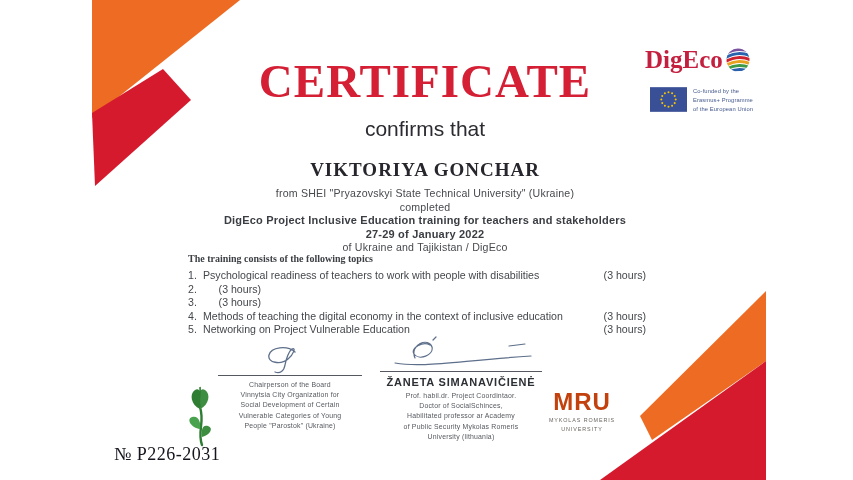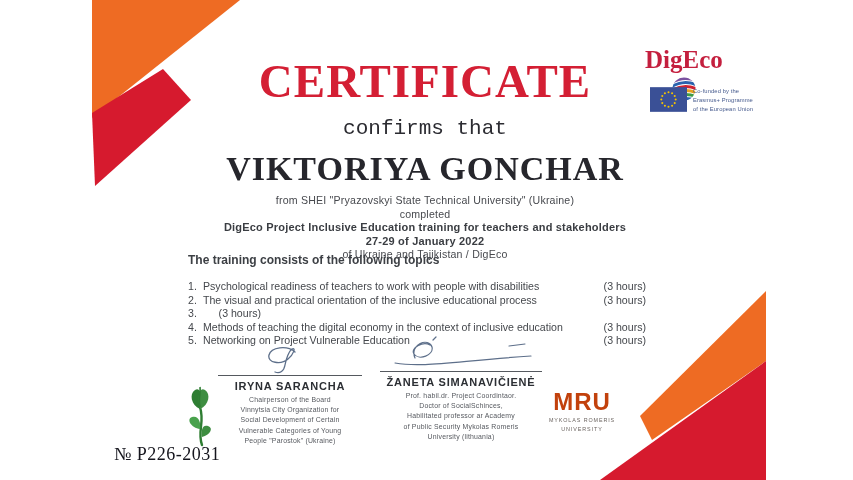--- a/index.html
+++ b/index.html
@@ -5,47 +5,47 @@
   html,body{margin:0;padding:0;}
   body{width:853px;height:480px;background:#ffffff;position:relative;overflow:hidden;
        font-family:"Liberation Sans",sans-serif;}
   .deco{position:absolute;left:0;top:0;z-index:0;}
   .layer{position:absolute;z-index:2;}
 
   
   .header{left:160px;top:16px;width:530px;text-align:center;}
   .title{font-family:"Liberation Serif",serif;font-weight:700;font-size:47px;
          color:#d41f34;letter-spacing:1px;margin-top:42px;line-height:1;}
-  .confirms{font-family:Liberation Mono, monospace;font-size:21px;color:#2b2b31;margin-top:12px;}
-  .recipient{font-family:"Liberation Serif",serif;font-weight:700;font-size:34px;
-             color:#26262c;letter-spacing:1px;margin-top:10px;}
+  .confirms{font-family:Liberation Sans, sans-serif;font-size:21px;color:#2b2b31;margin-top:12px;}
+  .recipient{font-family:"Liberation Serif",serif;font-weight:700;font-size:19px;
+             color:#26262c;letter-spacing:1px;margin-top:18px;}
   .small{font-size:10.6px;color:#47494e;letter-spacing:.2px;line-height:13.6px;}
   .smallb{font-size:11px;font-weight:700;color:#3a3d42;letter-spacing:.2px;line-height:13.6px;}
   .mt6{margin-top:6px;}
 
   
   .topics{left:188px;top:253px;width:458px;}
-  .topics-heading{font-size:12px;font-weight:700;color:#3d4045;margin-bottom:13px;}
+  .topics-heading{font-size:10px;font-weight:700;color:#3d4045;margin-bottom:5px;font-family:Liberation Serif, serif;}
   .topic-row{display:flex;align-items:baseline;line-height:13.5px;font-size:10.6px;color:#44474c;}
   .t-num{width:15px;flex:none;}
   .t-text{flex:1;}
   .t-hours{width:58px;flex:none;text-align:right;}
   .total{margin-top:3px;text-align:right;font-size:11px;font-weight:700;color:#33363b;}
 
   
   .sig-block{text-align:center;}
   .sig-left{left:210px;top:344px;width:160px;}
   .sig-right{left:372px;top:340px;width:178px;}
   .sig-img{height:30px;display:flex;align-items:flex-end;justify-content:center;}
   .sig-line{border-bottom:1px solid #55595f;margin:1px 8px 4px 8px;}
   .sig-name{font-size:11px;font-weight:700;color:#2c2f34;letter-spacing:.8px;}
   .sig-desc{margin-top:3px;font-size:6.9px;color:#55585e;line-height:1.48;letter-spacing:.2px;}
 
   
-  .digeco{left:645px;top:46px;display:flex;align-items:center;gap:2px;flex-direction:column;}
+  .digeco{left:645px;top:46px;display:flex;align-items:center;gap:2px;}
   .digeco-text{font-family:"Liberation Serif",serif;font-weight:700;font-size:25px;color:#c41f3e;}
   .eu{left:650px;top:87px;display:flex;align-items:flex-start;gap:6px;}
   .eu-text{font-size:5.8px;color:#44598c;line-height:1.55;letter-spacing:.1px;}
   .mru{left:547px;top:390px;width:70px;text-align:center;}
   .mru-acronym{font-size:24px;font-weight:800;color:#c2410c;letter-spacing:1px;line-height:1;}
   .mru-lines{font-size:5.4px;color:#6b6460;letter-spacing:.9px;line-height:1.6;margin-top:2px;}
   .parostok{left:182px;top:385px;}
   .cert-number{left:114px;top:444px;font-family:"Liberation Serif",serif;font-size:18px;
                color:#15151d;letter-spacing:.5px;}
 </style>
@@ -72,21 +72,20 @@
 
 <div class="layer topics">
   <div class="topics-heading">The training consists of the following topics</div>
   <div class="topic-row">
     <span class="t-num">1.</span>
     <span class="t-text">Psychological readiness of teachers to work with people with disabilities</span>
     <span class="t-hours">(3 hours)</span>
   </div>
   <div class="topic-row">
     <span class="t-num">2.</span>
-    <span class="t-text">The visual and practical orientation of the inclusive educational process</span>
     <span class="t-hours">(3 hours)</span>
   </div>
   <div class="topic-row">
     <span class="t-num">3.</span>
     <span class="t-hours">(3 hours)</span>
   </div>
   <div class="topic-row">
     <span class="t-num">4.</span>
     <span class="t-text">Methods of teaching the digital economy in the context of inclusive education</span>
     <span class="t-hours">(3 hours)</span>
@@ -98,21 +97,20 @@
   </div>
 </div>
 
 <div class="layer sig-block sig-left">
   <div class="sig-img">
     <svg width="70" height="30" viewBox="0 0 70 30">
       <path d="M40,8 C32,1 16,3 14,11 C12,19 26,21 33,15 C39,10 41,3 37,5 C34,7 31,15 30,21 C29,27 25,30 20,28" fill="none" stroke="#5d6f8a" stroke-width="1.3" stroke-linecap="round"></path>
     </svg>
   </div>
   <div class="sig-line"></div>
-  <div class="sig-name">IRYNA SARANCHA</div>
   <div class="sig-desc">
     <div>Chairperson of the Board</div>
     <div>Vinnytsia City Organization for</div>
     <div>Social Development of Certain</div>
     <div>Vulnerable Categories of Young</div>
     <div>People "Parostok" (Ukraine)</div>
   </div>
 </div>
 
 <div class="layer sig-block sig-right">

